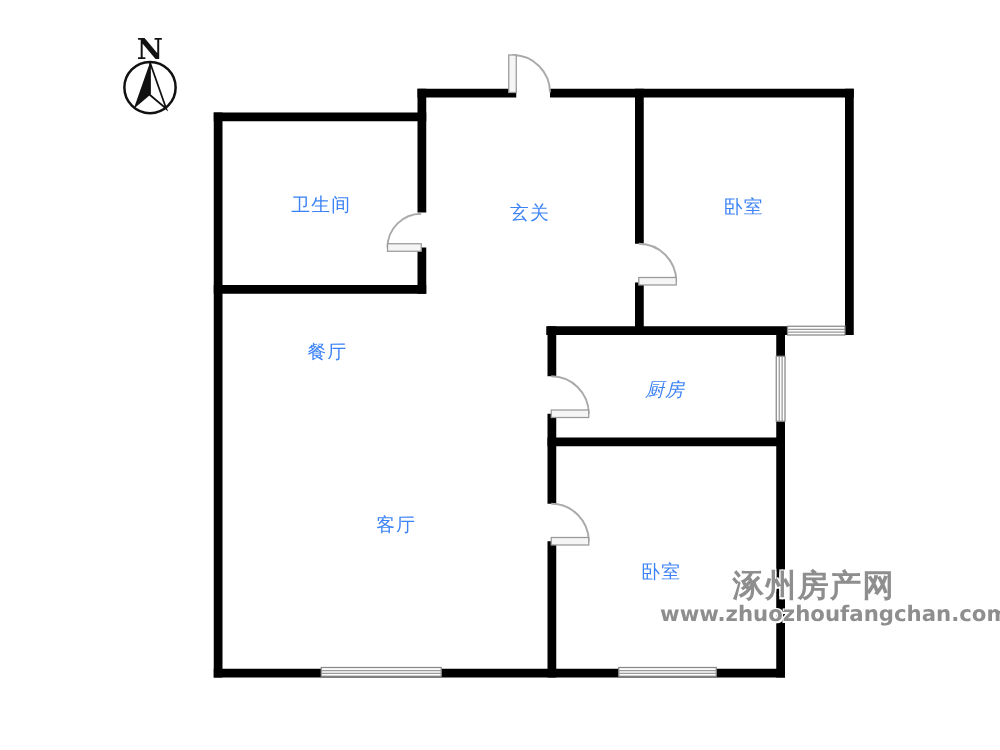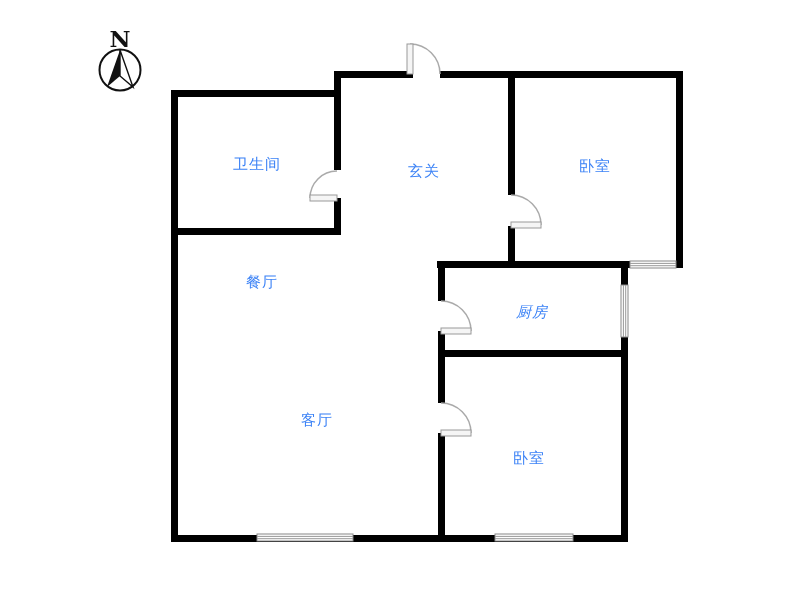--- a/index.html
+++ b/index.html
@@ -142,14 +142,18 @@
   </svg>
 
   <div class="room-label" style="left:257px; top:164px;">卫生间</div>
   <div class="room-label" style="left:424px; top:171px;text-align:center;">玄关</div>
   <div class="room-label" style="left:595px; top:166px;">卧室</div>
   <div class="room-label" style="left:262px; top:282px;">餐厅</div>
   <div class="room-label" style="left:532px; top:312px;font-style:italic;">厨房</div>
   <div class="room-label" style="left:289px; top:420px;margin-left:28px;">客厅</div>
   <div class="room-label" style="left:529px; top:458px;">卧室</div>
 
+  <div class="watermark">
+    <div class="site-name">涿州房产网</div>
+    <div class="site-url">www.zhuozhoufangchan.com</div>
+  </div>
 
 </div>
 
 </body></html>

